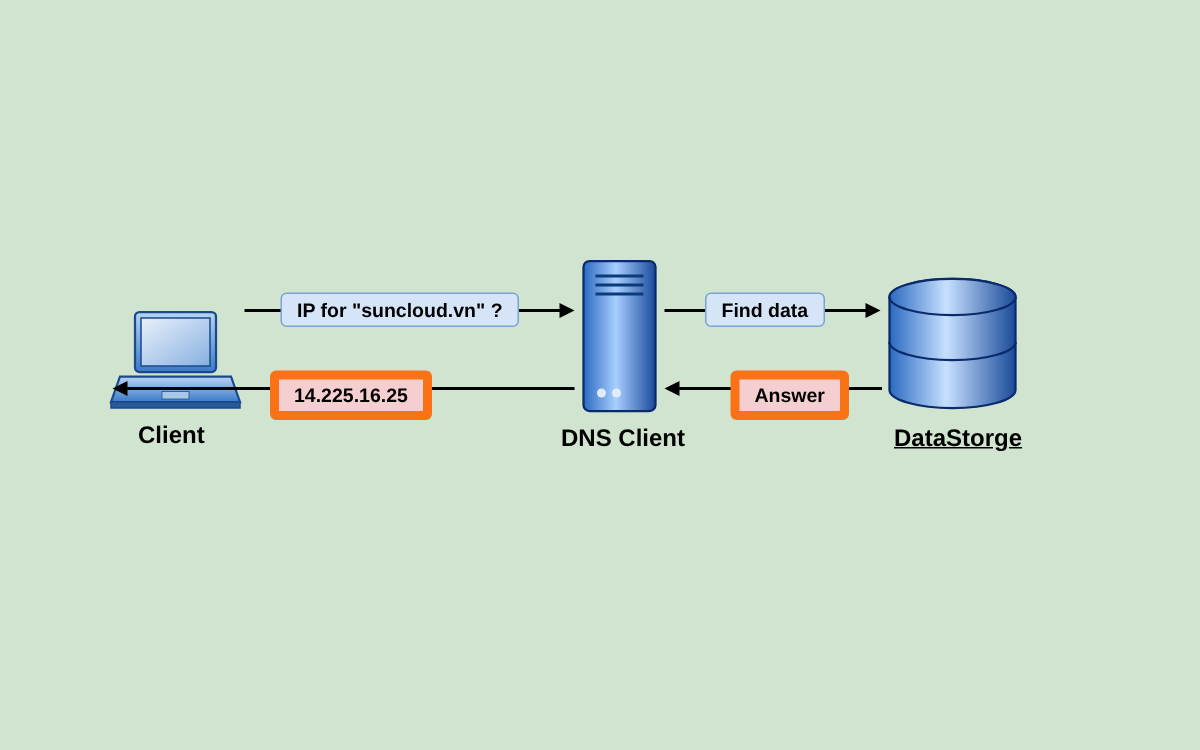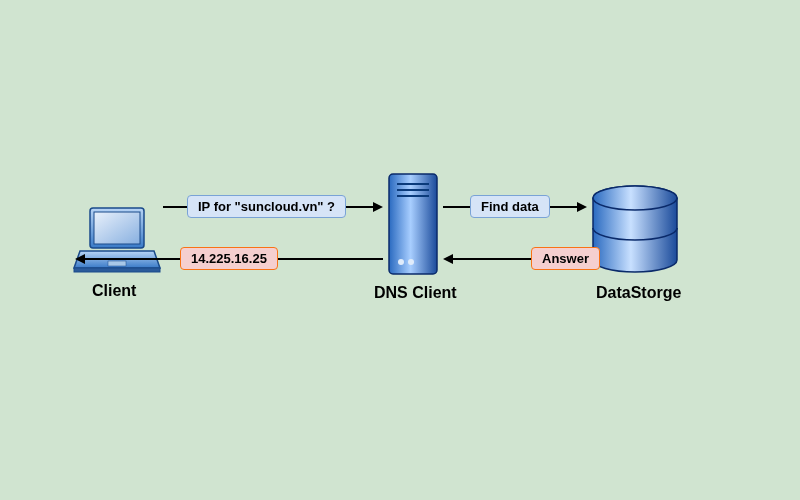--- a/index.html
+++ b/index.html
@@ -27,21 +27,21 @@
   border-radius: 4px;
   white-space: nowrap;
 }
 .flow-label.blue {
   background: #d6e4f7;
   border: 1px solid #7aa3d6;
   color: #000;
 }
 .flow-label.red {
   background: #f5cfcf;
-  border: 1px solid #f97316;
+  border: 6px solid #f97316;
   color: #000;
 }
 .arrow-line {
   position: absolute;
   height: 2px;
   background: #000;
 }
 .arrow-head-right {
   position: absolute;
   width: 0;
@@ -105,29 +105,29 @@
       <stop offset="45%" stop-color="#c8e0ff"></stop>
       <stop offset="100%" stop-color="#1a4a9a"></stop>
     </linearGradient>
   </defs>
   <ellipse cx="47" cy="14" rx="42" ry="12" fill="url(#dbGrad)" stroke="#0a2a6a" stroke-width="1.5"></ellipse>
   <path d="M 5 14 L 5 44 A 42 12 0 0 0 89 44 L 89 14" fill="url(#dbGrad)" stroke="#0a2a6a" stroke-width="1.5"></path>
   <path d="M 5 44 L 5 76 A 42 12 0 0 0 89 76 L 89 44" fill="url(#dbGrad)" stroke="#0a2a6a" stroke-width="1.5"></path>
   <ellipse cx="47" cy="14" rx="42" ry="12" fill="url(#dbGrad)" stroke="#0a2a6a" stroke-width="1.5"></ellipse>
   <path d="M 5 44 A 42 12 0 0 0 89 44" fill="none" stroke="#0a2a6a" stroke-width="1.5"></path>
 </svg>
-<div class="node-label" style="left:596px; top:284px;">DataStorge</div>
+<div class="node-label" style="left:596px; top:284px;text-decoration:underline;">DataStorge</div>
 
 <div class="arrow-line" style="left:163px; top:206px; width:212px;"></div>
 <div class="arrow-head-right" style="left:373px; top:202px;"></div>
 <div class="flow-label blue" style="left:187px; top:195px;">IP for "suncloud.vn" ?</div>
 
 <div class="arrow-line" style="left:443px; top:206px; width:136px;"></div>
 <div class="arrow-head-right" style="left:577px; top:202px;"></div>
 <div class="flow-label blue" style="left:470px; top:195px;">Find data</div>
 
 <div class="arrow-line" style="left:452px; top:258px; width:136px;"></div>
 <div class="arrow-head-left" style="left:443px; top:254px;"></div>
-<div class="flow-label red" style="left:487px; top:247px;margin-left:44px;">Answer</div>
+<div class="flow-label red" style="left:487px; top:247px;">Answer</div>
 
 <div class="arrow-line" style="left:84px; top:258px; width:299px;"></div>
 <div class="arrow-head-left" style="left:75px; top:254px;"></div>
 <div class="flow-label red" style="left:180px; top:247px;">14.225.16.25</div>
 
 </body></html>

